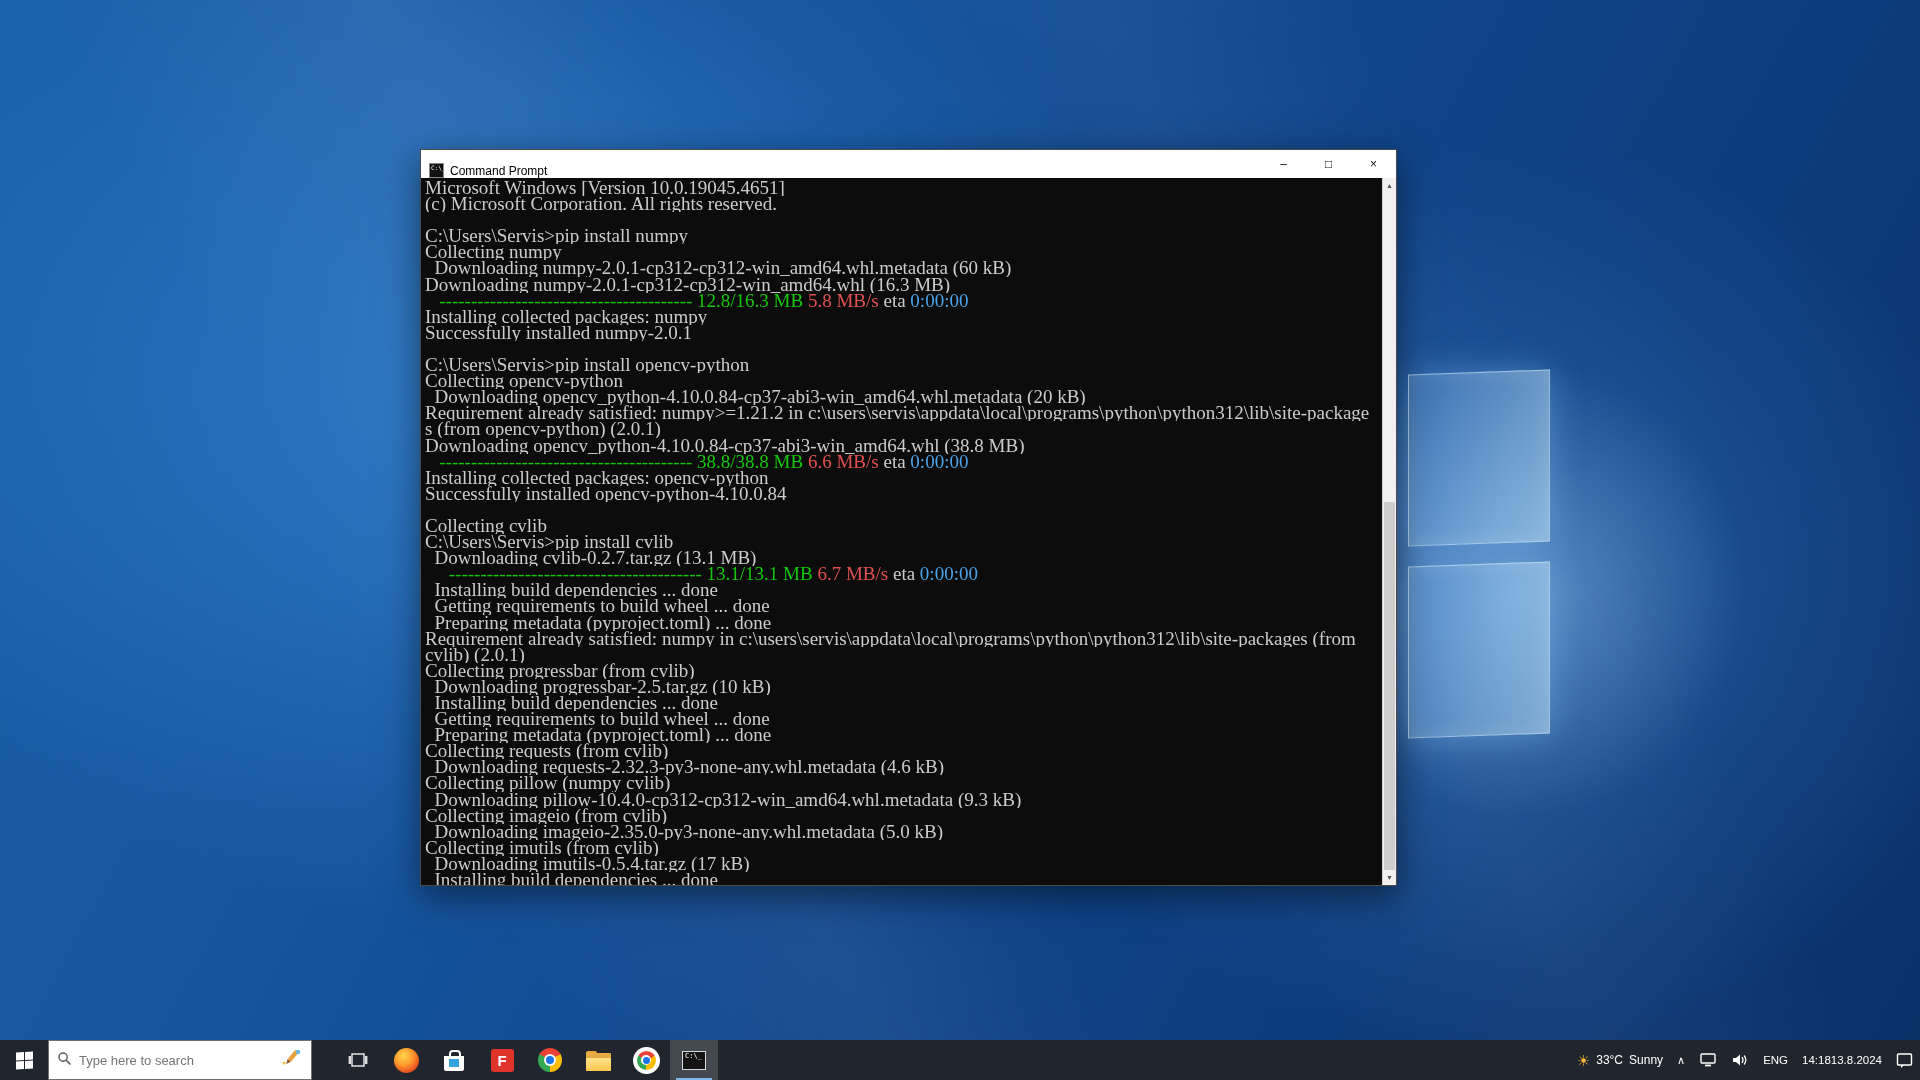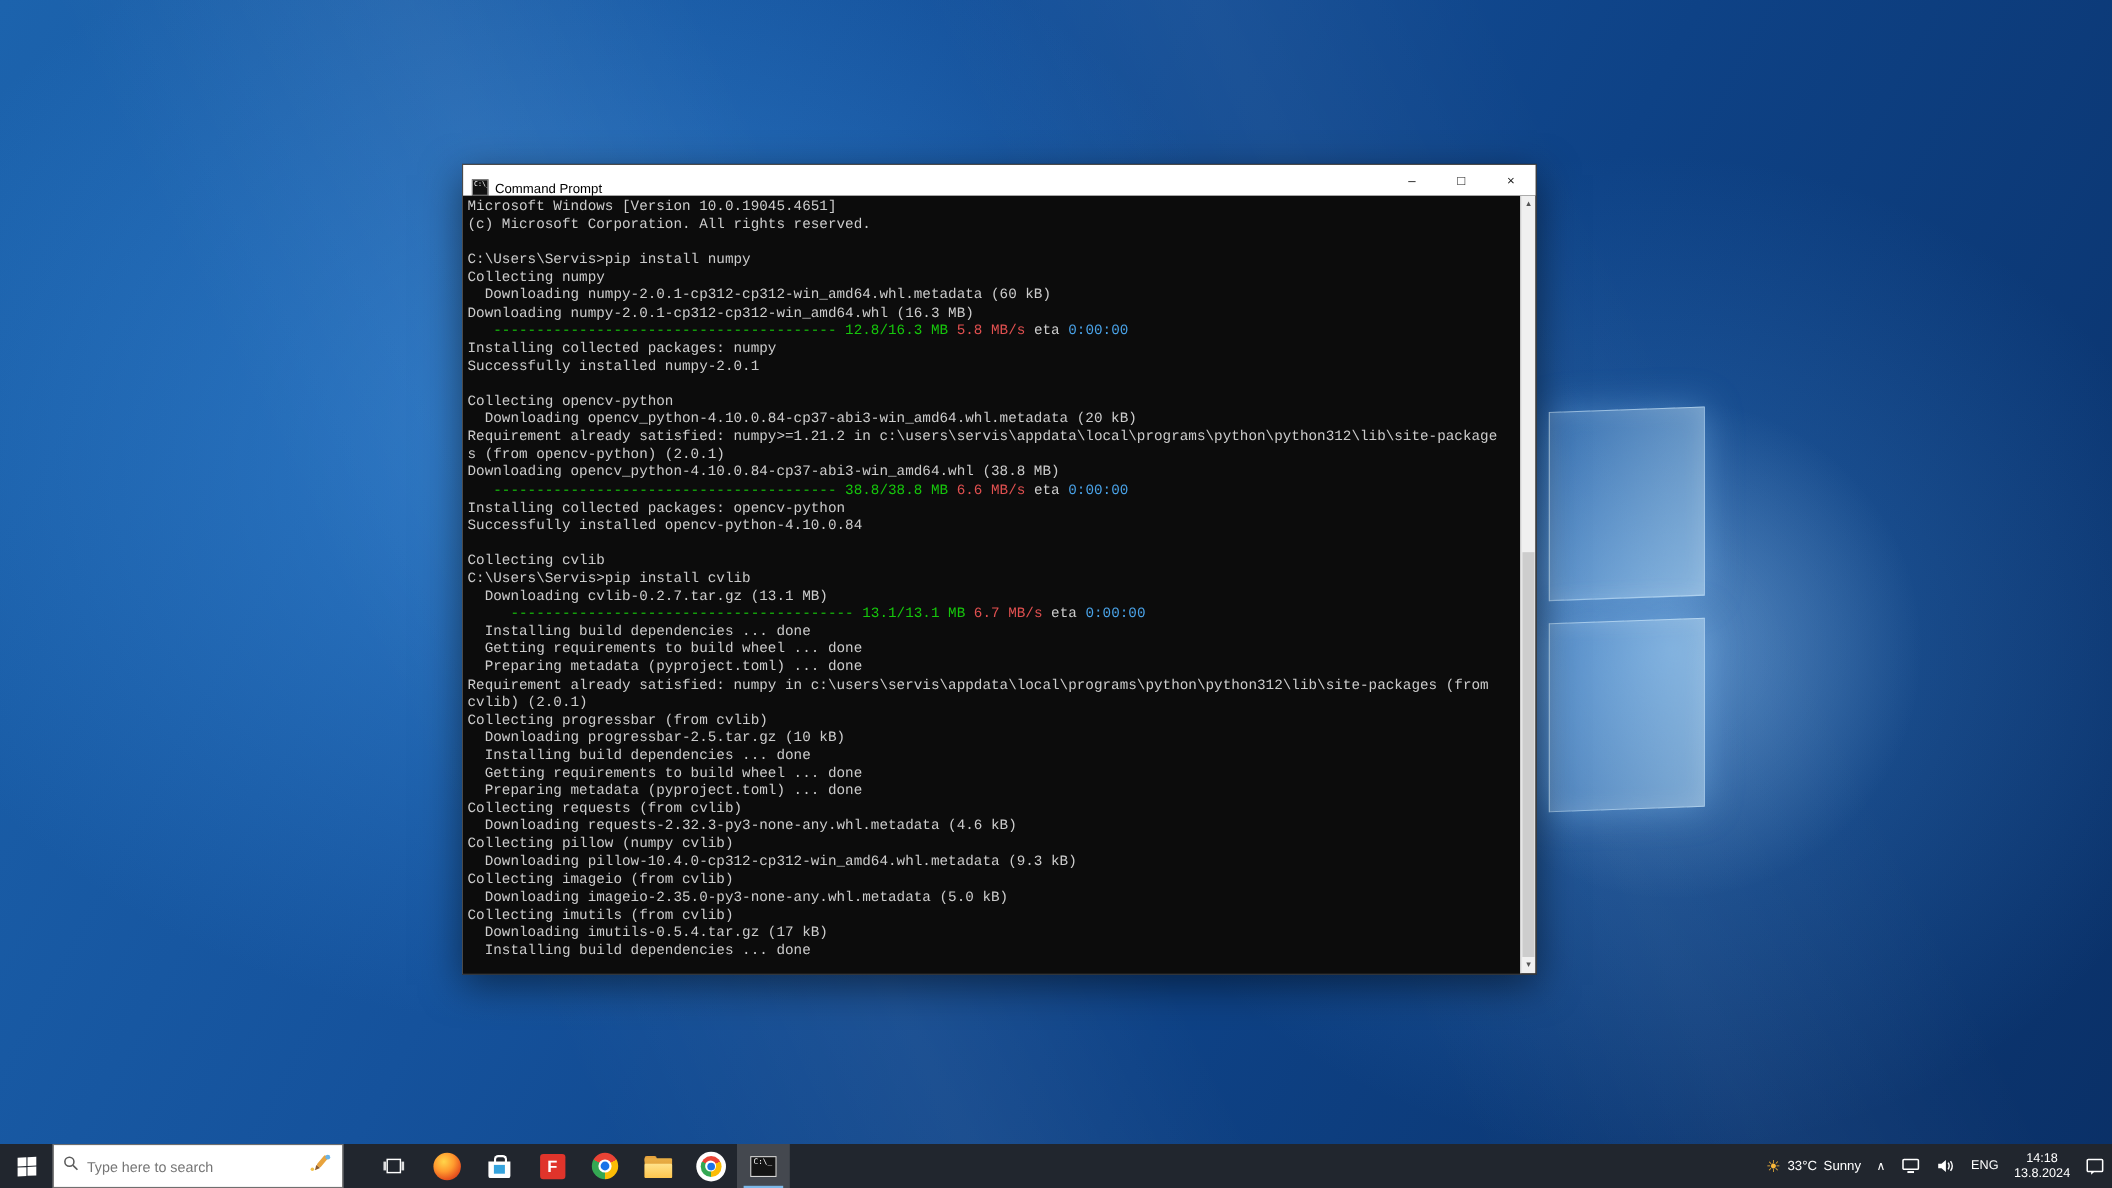--- a/index.html
+++ b/index.html
@@ -29,21 +29,21 @@
   .cmd-window{position:absolute;left:420px;top:149px;width:977px;height:737px;
     border:1px solid #4a4a4a;box-shadow:0 10px 34px rgba(0,0,0,.5);background:#0c0c0c;}
   .titlebar{height:28px;background:#ffffff;display:flex;align-items:flex-end;padding-left:8px;position:relative;user-select:none}
   .cmd-ico{width:15px;height:15px;background:#121212;border:1px solid #8a8a8a;margin-right:6px;overflow:hidden}
   .cmd-ico span{color:#fff;font-family:"DejaVu Sans Mono",monospace;font-size:6px;line-height:7px;padding-left:1px;display:block}
   .title{font-size:12px;color:#000}
   .controls{position:absolute;right:0;top:0;height:100%;display:flex}
   .ctrl{width:45px;height:100%;display:flex;align-items:center;justify-content:center;font-size:12px;color:#111;cursor:default}
   .terminal{position:absolute;top:28px;left:0;right:0;bottom:0;background:#0c0c0c;overflow:hidden}
   .term-content{position:absolute;left:4px;top:2px;right:15px;bottom:0;
-    font-family:Liberation Mono, monospace;font-size:13px;line-height:16.1px;color:#cccccc;overflow:hidden}
+    font-family:Liberation Serif, serif;font-size:19px;line-height:16.1px;color:#cccccc;overflow:hidden}
   .tline{white-space:pre;height:16.1px;overflow:hidden}
   .g{color:#16c60c}.r{color:#e05050}.b{color:#4aa3e8}
   .scrollbar{position:absolute;right:0;top:0;bottom:0;width:14px;background:#f0f0f0;border-left:1px solid #d0d0d0}
   .sb-arrow{position:absolute;left:0;width:100%;height:15px;display:flex;align-items:center;justify-content:center;font-size:7px;color:#555}
   .sb-up{top:0}.sb-down{bottom:0}
   .sb-thumb{position:absolute;left:1px;right:1px;bottom:15px;height:52%;background:#cdcdcd}
 
   
   .taskbar{position:absolute;left:0;right:0;bottom:0;height:40px;background:#21262e;display:flex;align-items:stretch;z-index:20}
   .tb-btn{width:48px;display:flex;align-items:center;justify-content:center;cursor:pointer}
@@ -78,21 +78,21 @@
   .ico-cmd{width:24px;height:19px;background:#141414;border:1px solid #d8d8d8}
   .ico-cmd span{color:#fff;font-family:"DejaVu Sans Mono",monospace;font-size:7px;line-height:9px;padding-left:2px;display:block}
 
   .tray{margin-left:auto;display:flex;align-items:center}
   .tray-item{display:flex;align-items:center;justify-content:center;padding:0 7px;height:100%;color:#fff;cursor:pointer}
   .weather{gap:6px}
   .sun{font-size:15px;color:#f9b83a;line-height:1}
   .weather-text{font-size:12px;color:#fff;white-space:nowrap}
   .chev{font-size:11px;color:#fff}
   .eng{font-size:11.5px}
-  .clock{flex-direction:column;line-height:14px;font-size:11.5px;text-align:center}
+  .clock{line-height:14px;font-size:11.5px;text-align:center}
 </style>
 </head>
 <body>
 
 <div class="desktop">
   <div class="beam"></div>
   <div class="logo-glow"></div>
   <div class="pane top"></div>
   <div class="pane bottom"></div>
 
@@ -114,20 +114,21 @@
           <div class="tline"><span>(c) Microsoft Corporation. All rights reserved.</span></div>
           <div class="tline"><span></span></div>
           <div class="tline"><span>C:\Users\Servis&gt;pip install numpy</span></div>
           <div class="tline"><span>Collecting numpy</span></div>
           <div class="tline"><span>  Downloading numpy-2.0.1-cp312-cp312-win_amd64.whl.metadata (60 kB)</span></div>
           <div class="tline"><span>Downloading numpy-2.0.1-cp312-cp312-win_amd64.whl (16.3 MB)</span></div>
           <div class="tline"><span>   </span><span class="g">----------------------------------------</span><span> </span><span class="g">12.8/16.3 MB</span><span> </span><span class="r">5.8 MB/s</span><span> eta </span><span class="b">0:00:00</span></div>
           <div class="tline"><span>Installing collected packages: numpy</span></div>
           <div class="tline"><span>Successfully installed numpy-2.0.1</span></div>
           <div class="tline"><span></span></div>
+          <div class="tline"><span>C:\Users\Servis&gt;pip install opencv-python</span></div>
           <div class="tline"><span>Collecting opencv-python</span></div>
           <div class="tline"><span>  Downloading opencv_python-4.10.0.84-cp37-abi3-win_amd64.whl.metadata (20 kB)</span></div>
           <div class="tline"><span>Requirement already satisfied: numpy&gt;=1.21.2 in c:\users\servis\appdata\local\programs\python\python312\lib\site-package</span></div>
           <div class="tline"><span>s (from opencv-python) (2.0.1)</span></div>
           <div class="tline"><span>Downloading opencv_python-4.10.0.84-cp37-abi3-win_amd64.whl (38.8 MB)</span></div>
           <div class="tline"><span>   </span><span class="g">----------------------------------------</span><span> </span><span class="g">38.8/38.8 MB</span><span> </span><span class="r">6.6 MB/s</span><span> eta </span><span class="b">0:00:00</span></div>
           <div class="tline"><span>Installing collected packages: opencv-python</span></div>
           <div class="tline"><span>Successfully installed opencv-python-4.10.0.84</span></div>
           <div class="tline"><span></span></div>
           <div class="tline"><span>Collecting cvlib</span></div>

